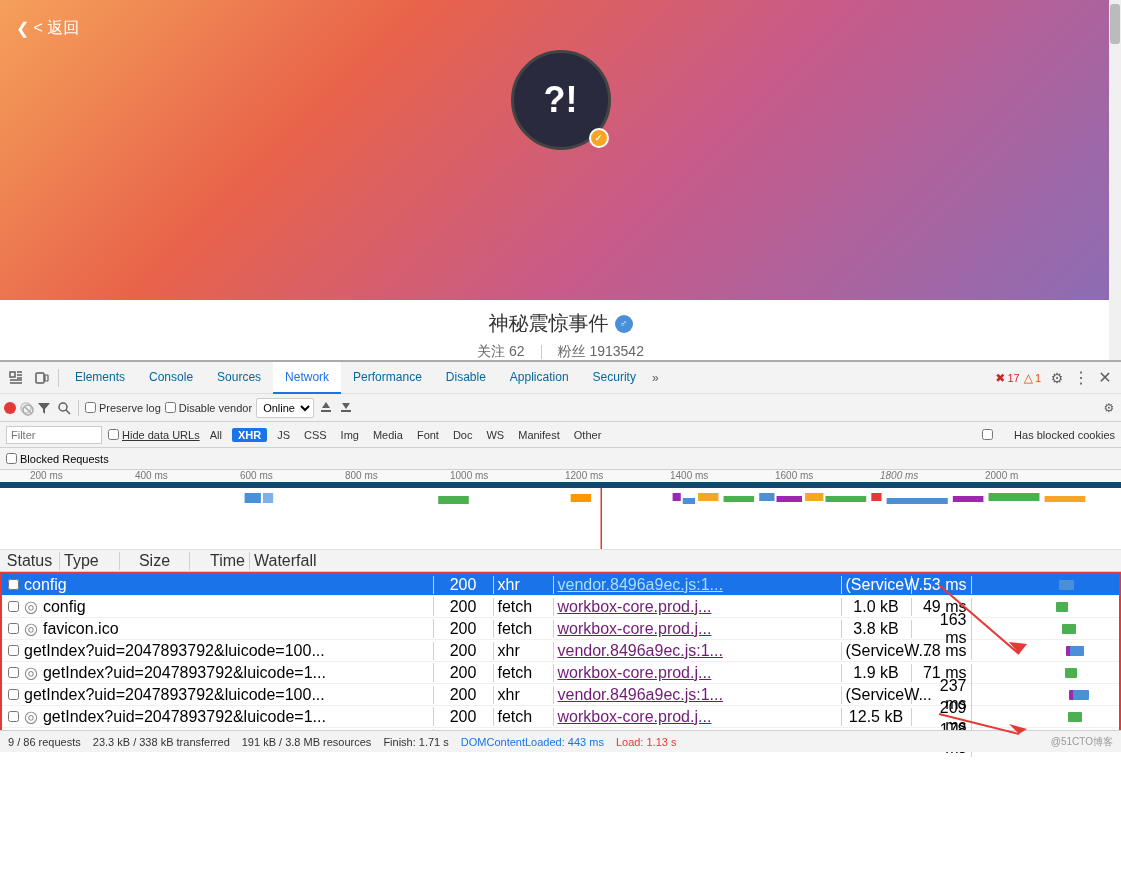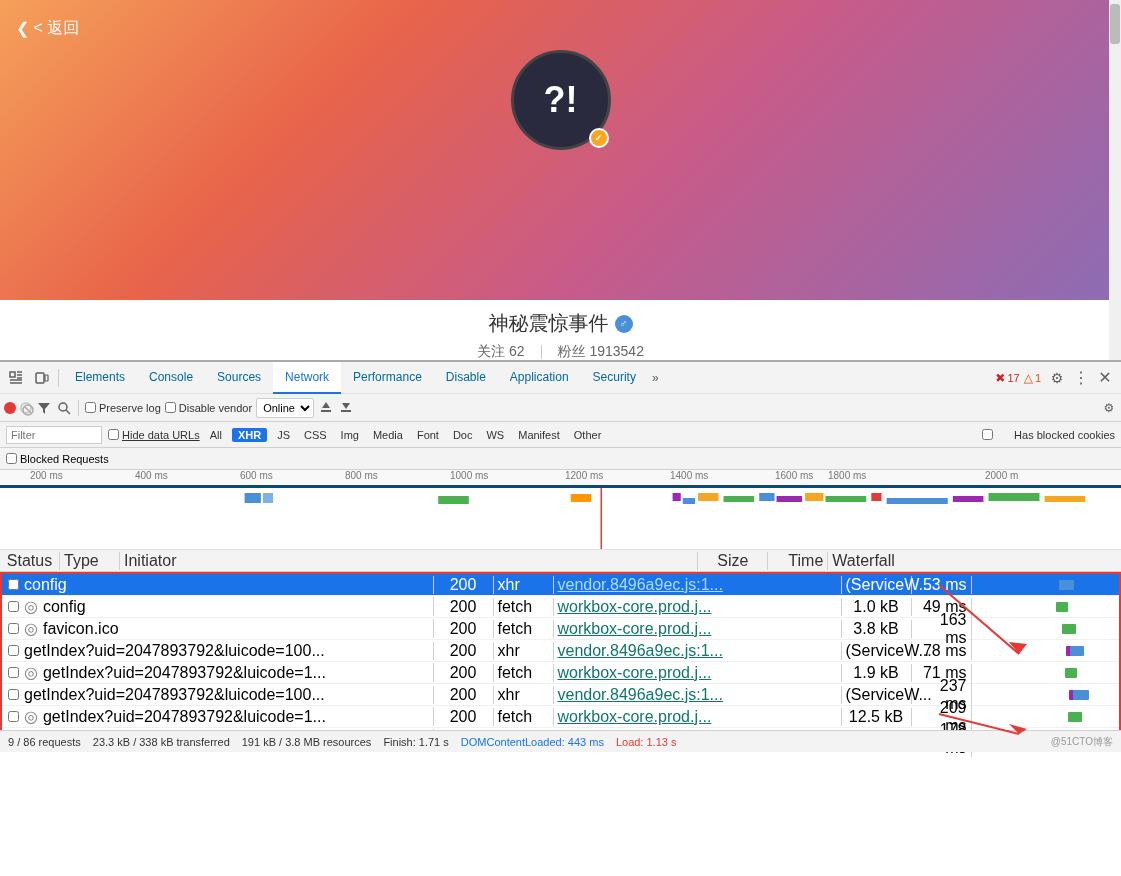--- a/index.html
+++ b/index.html
@@ -57,38 +57,38 @@
     .filter-all { padding: 1px 4px; cursor: pointer; color: #333; }
     .filter-xhr { padding: 1px 6px; background: #1a73e8; color: white; border-radius: 2px; cursor: pointer; font-weight: bold; }
     .filter-type { padding: 1px 4px; cursor: pointer; color: #333; }
     .filter-blocked-cookies { display: flex; align-items: center; gap: 21px; margin-left: auto; cursor: pointer; color: #333; }
 
     
     .blocked-row { display: flex; align-items: center; height: 22px; border-bottom: 1px solid #d0d0d0; background: #f3f3f3; padding: 0 6px; font-size: 11px; }
 
     
     .timeline-area { height: 80px; background: #fff; border-bottom: 1px solid #e0e0e0; position: relative; overflow: hidden; }
-    .timeline-labels { display: flex; position: absolute; top: 0; left: 0; right: 0; height: 18px; background: #f8f8f8; border-bottom: 3px solid #0c4a6e; font-size: 10px; color: #777; }
+    .timeline-labels { display: flex; position: absolute; top: 0; left: 0; right: 0; height: 18px; background: #f8f8f8; border-bottom: 6px solid #0c4a6e; font-size: 10px; color: #777; }
     .tl-label { position: absolute; }
     .timeline-bars { position: absolute; top: 18px; left: 0; right: 0; bottom: 0; }
     .nt-header { display: flex; background: #f3f3f3; border-bottom: 1px solid #d0d0d0; height: 22px; align-items: center; color: #333; font-weight: 500; }
     .nt-col-name { flex: 3; padding: 0 6px; overflow: hidden; text-overflow: ellipsis; white-space: nowrap; border-right: 1px solid #d0d0d0; }
     .nt-col-status { width: 60px; padding: 0 4px; border-right: 1px solid #d0d0d0; text-align: center; }
     .nt-col-type { width: 60px; padding: 0 4px; border-right: 1px solid #d0d0d0; }
     .nt-col-initiator { flex: 2; padding: 0 4px; border-right: 1px solid #d0d0d0; overflow: hidden; text-overflow: ellipsis; white-space: nowrap; }
     .nt-col-size { width: 70px; padding: 0 4px; border-right: 1px solid #d0d0d0; text-align: center; }
     .nt-col-time { width: 60px; padding: 0 4px; border-right: 1px solid #d0d0d0; text-align: right; }
     .nt-col-waterfall { flex: 1; padding: 0 4px; }
 
     .nt-row { display: flex; align-items: center; height: 22px; border-bottom: 1px solid #f0f0f0; cursor: pointer; }
     .nt-row.selected { background: #1a73e8; color: #fff; }
     .nt-row.selected .initiator-link { color: #add; }
     .nt-row .nt-col-name { display: flex; align-items: center; gap: 3px; }
     .row-checkbox { width: 12px; height: 12px; }
-    .initiator-link { color: #0f766e; text-decoration: underline; cursor: pointer; }
+    .initiator-link { color: #701a75; text-decoration: underline; cursor: pointer; }
     .nt-row.selected .initiator-link { color: #aaddff; }
 
     
     .status-bar { position: absolute; bottom: 0; left: 0; right: 0; height: 22px; background: #f3f3f3; border-top: 1px solid #d0d0d0; display: flex; align-items: center; padding: 0 8px; font-size: 11px; color: #333; gap: 12px; }
     .status-domcontentloaded { color: #1a73e8; }
     .status-load { color: #e53935; }
     .status-watermark { margin-left: auto; color: #999; font-size: 10px; }
 
     
     .wf-bar-container { position: relative; height: 14px; width: 100%; overflow: hidden; }
@@ -264,21 +264,21 @@
     <div class="timeline-area">
       <div class="timeline-labels">
         <span class="tl-label" style="left:30px;">200 ms</span>
         <span class="tl-label" style="left:135px;">400 ms</span>
         <span class="tl-label" style="left:240px;">600 ms</span>
         <span class="tl-label" style="left:345px;">800 ms</span>
         <span class="tl-label" style="left:450px;">1000 ms</span>
         <span class="tl-label" style="left:565px;">1200 ms</span>
         <span class="tl-label" style="left:670px;">1400 ms</span>
         <span class="tl-label" style="left:775px;">1600 ms</span>
-        <span class="tl-label" style="left:828px;">1800 ms</span>
+        <span class="tl-label" style="left:880px;font-style:italic;">1800 ms</span>
         <span class="tl-label" style="left:985px;">2000 m</span>
       </div>
 
       <div class="timeline-bars">
         <svg width="100%" height="62" viewBox="0 0 1100 62" preserveAspectRatio="none">
 
           <rect x="240" y="5" width="16" height="10" fill="#4a90d9"></rect>
           <rect x="258" y="5" width="10" height="10" fill="#4a90d9" opacity="0.7"></rect>
 
           <rect x="430" y="8" width="30" height="8" fill="#4caf50"></rect>
@@ -302,21 +302,20 @@
           <rect x="1025" y="8" width="40" height="6" fill="#f5a623"></rect>
         </svg>
       </div>
     </div>
 
     <div class="network-content">
 
       <div class="nt-header">
         <div class="nt-col-status">Status</div>
         <div class="nt-col-type">Type</div>
-        <div class="nt-col-initiator">Initiator</div>
         <div class="nt-col-size">Size</div>
         <div class="nt-col-time">Time</div>
         <div class="nt-col-waterfall">Waterfall</div>
       </div>
 
       <div style="position:relative; border: 2px solid #e53935; margin:0;">
 
         <div class="nt-row selected">
           <div class="nt-col-name">
             <input type="checkbox" class="row-checkbox" style="width: 11px; height: 11px; margin-right: 2px;">

